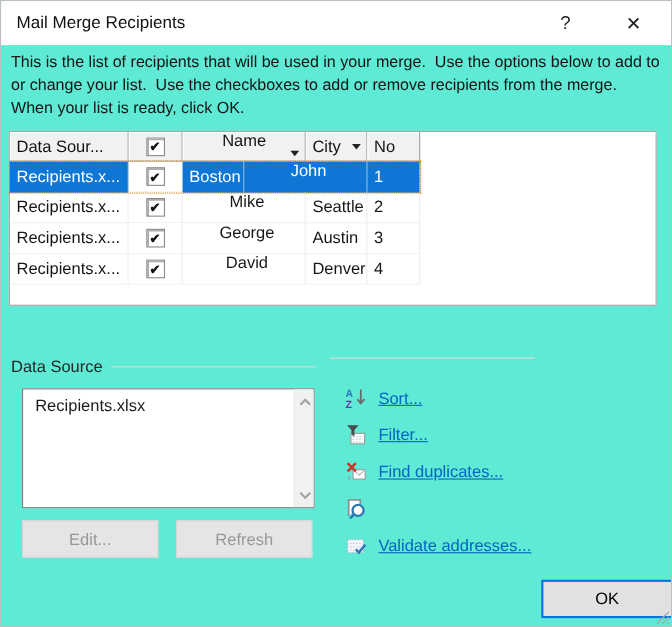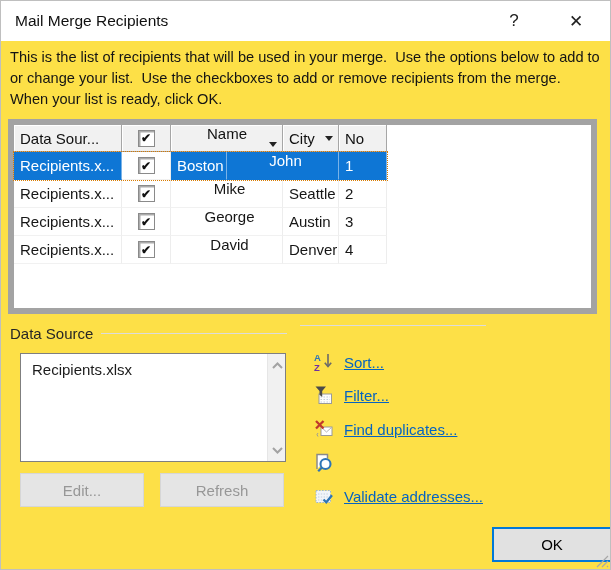--- a/index.html
+++ b/index.html
@@ -1,33 +1,33 @@
 <!DOCTYPE html>
 <html><head>
 <meta charset="utf-8">
 <style>
   html,body{margin:0;padding:0;background:#fff;}
   *{box-sizing:border-box;font-family:"Liberation Sans",sans-serif;}
-  .dialog{position:relative;width:611px;height:570px;background:#fde047;border:1px solid #bfbfbf;overflow:hidden;}
+  .dialog{position:relative;width:611px;height:570px;background:#5eead4;border:1px solid #bfbfbf;overflow:hidden;}
 
   
   .titlebar{position:absolute;left:0;top:0;width:100%;height:40px;background:#ffffff;}
   .title{position:absolute;left:14px;top:0;line-height:40px;font-size:15.5px;color:#101010;}
   .tb-btn{position:absolute;top:0;height:40px;width:38px;border:0;background:transparent;
           display:flex;align-items:center;justify-content:center;color:#222;cursor:pointer;padding:0;}
   .help-btn{left:494px;font-size:17px;}
   .close-btn{left:556px;font-size:17px;}
 
   
   .desc{position:absolute;left:9px;top:46px;width:595px;font-size:14.6px;line-height:21px;
         color:#141414;white-space:pre-wrap;}
 
   
-  .grid{position:absolute;left:7px;top:118px;width:589px;height:195px;background:#fff;
-        border:6px solid #a3a3a3;}
+  .grid{position:absolute;left:7px;top:118px;width:589px;height:159px;background:#fff;
+        border:1px solid #a3a3a3;}
   .thead{display:flex;height:27px;}
   .hcell{height:27px;background:#f1f1f1;border-right:1px solid #a6a6a6;border-bottom:1px solid #a6a6a6;
          box-shadow:inset 1px 1px 0 #ffffff;display:flex;align-items:center;padding:0 5px 0 6px;
          font-size:15px;color:#111;cursor:pointer;overflow:hidden;white-space:nowrap;}
   .w-ds{width:108px;} .w-cb{width:49px;justify-content:center;padding:0;} .w-nm{width:112px;flex-direction:column;}
   .w-ct{width:56px;} .w-no{width:48px;gap:29px;}
   .sort-arrow{margin-left:auto;width:0;height:0;border-left:4px solid transparent;
               border-right:4px solid transparent;border-top:5px solid #222;}
   .trow{display:flex;height:28px;width:373px;cursor:pointer;}
   .cell{display:flex;align-items:center;padding-left:6px;font-size:15px;color:#161616;

